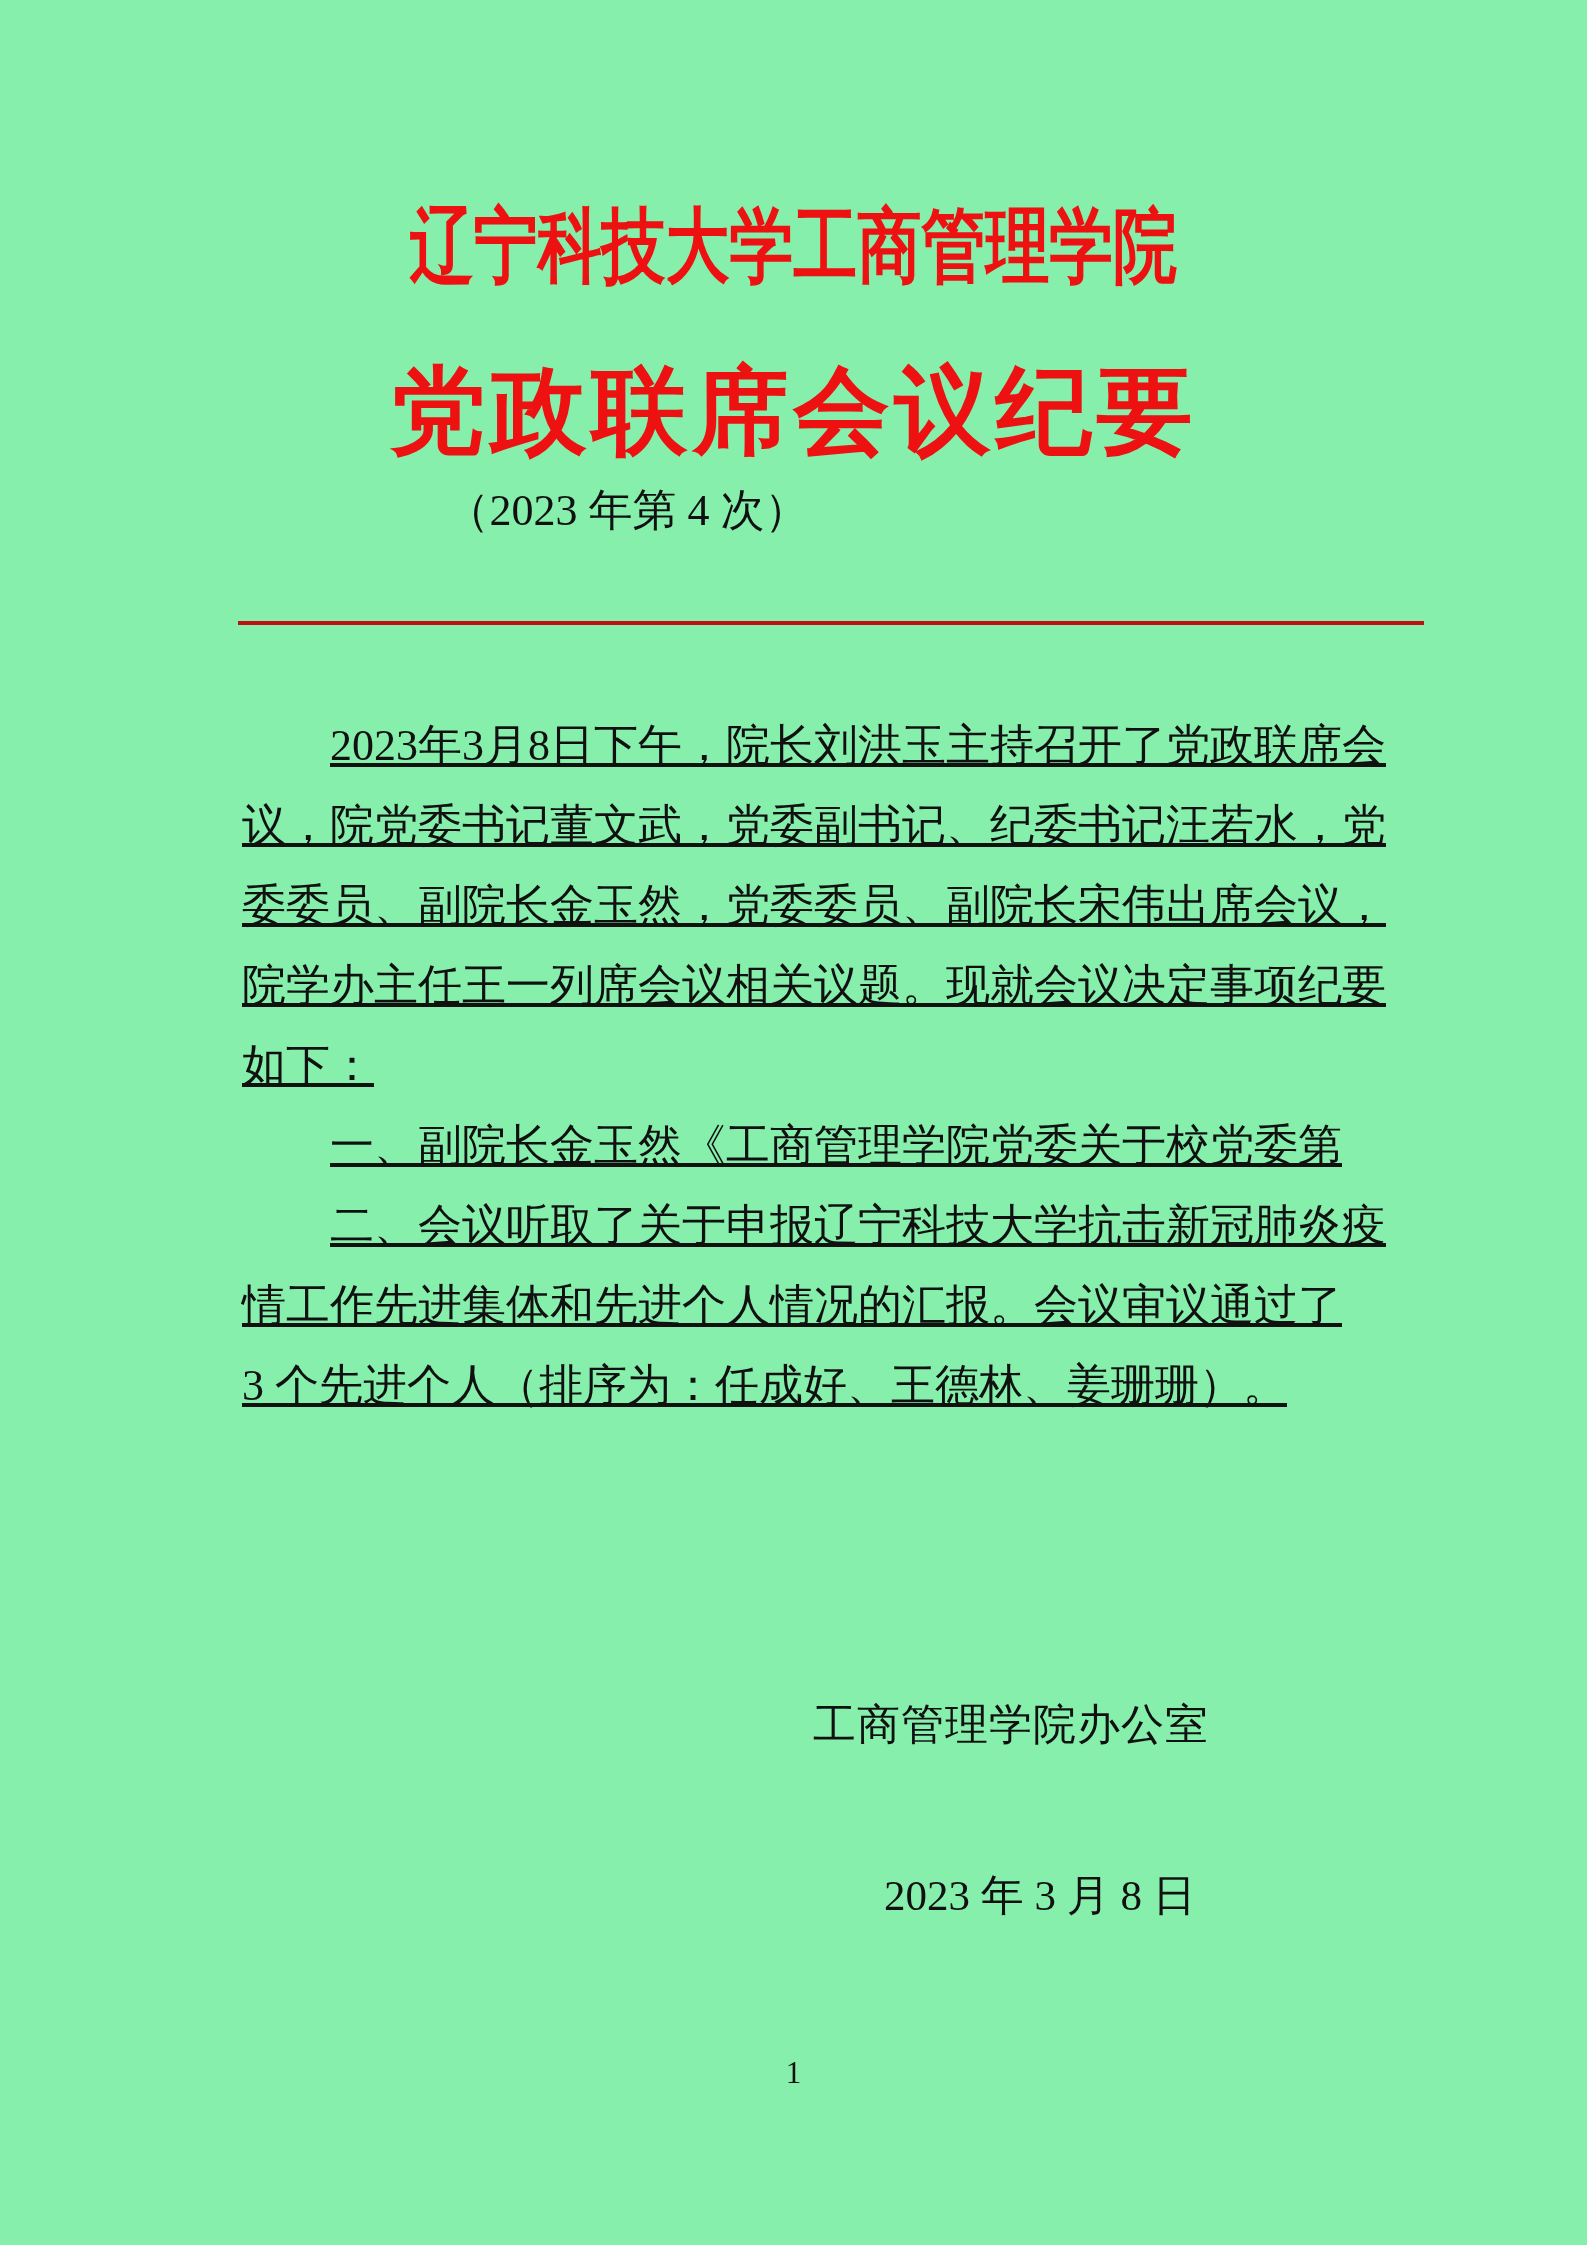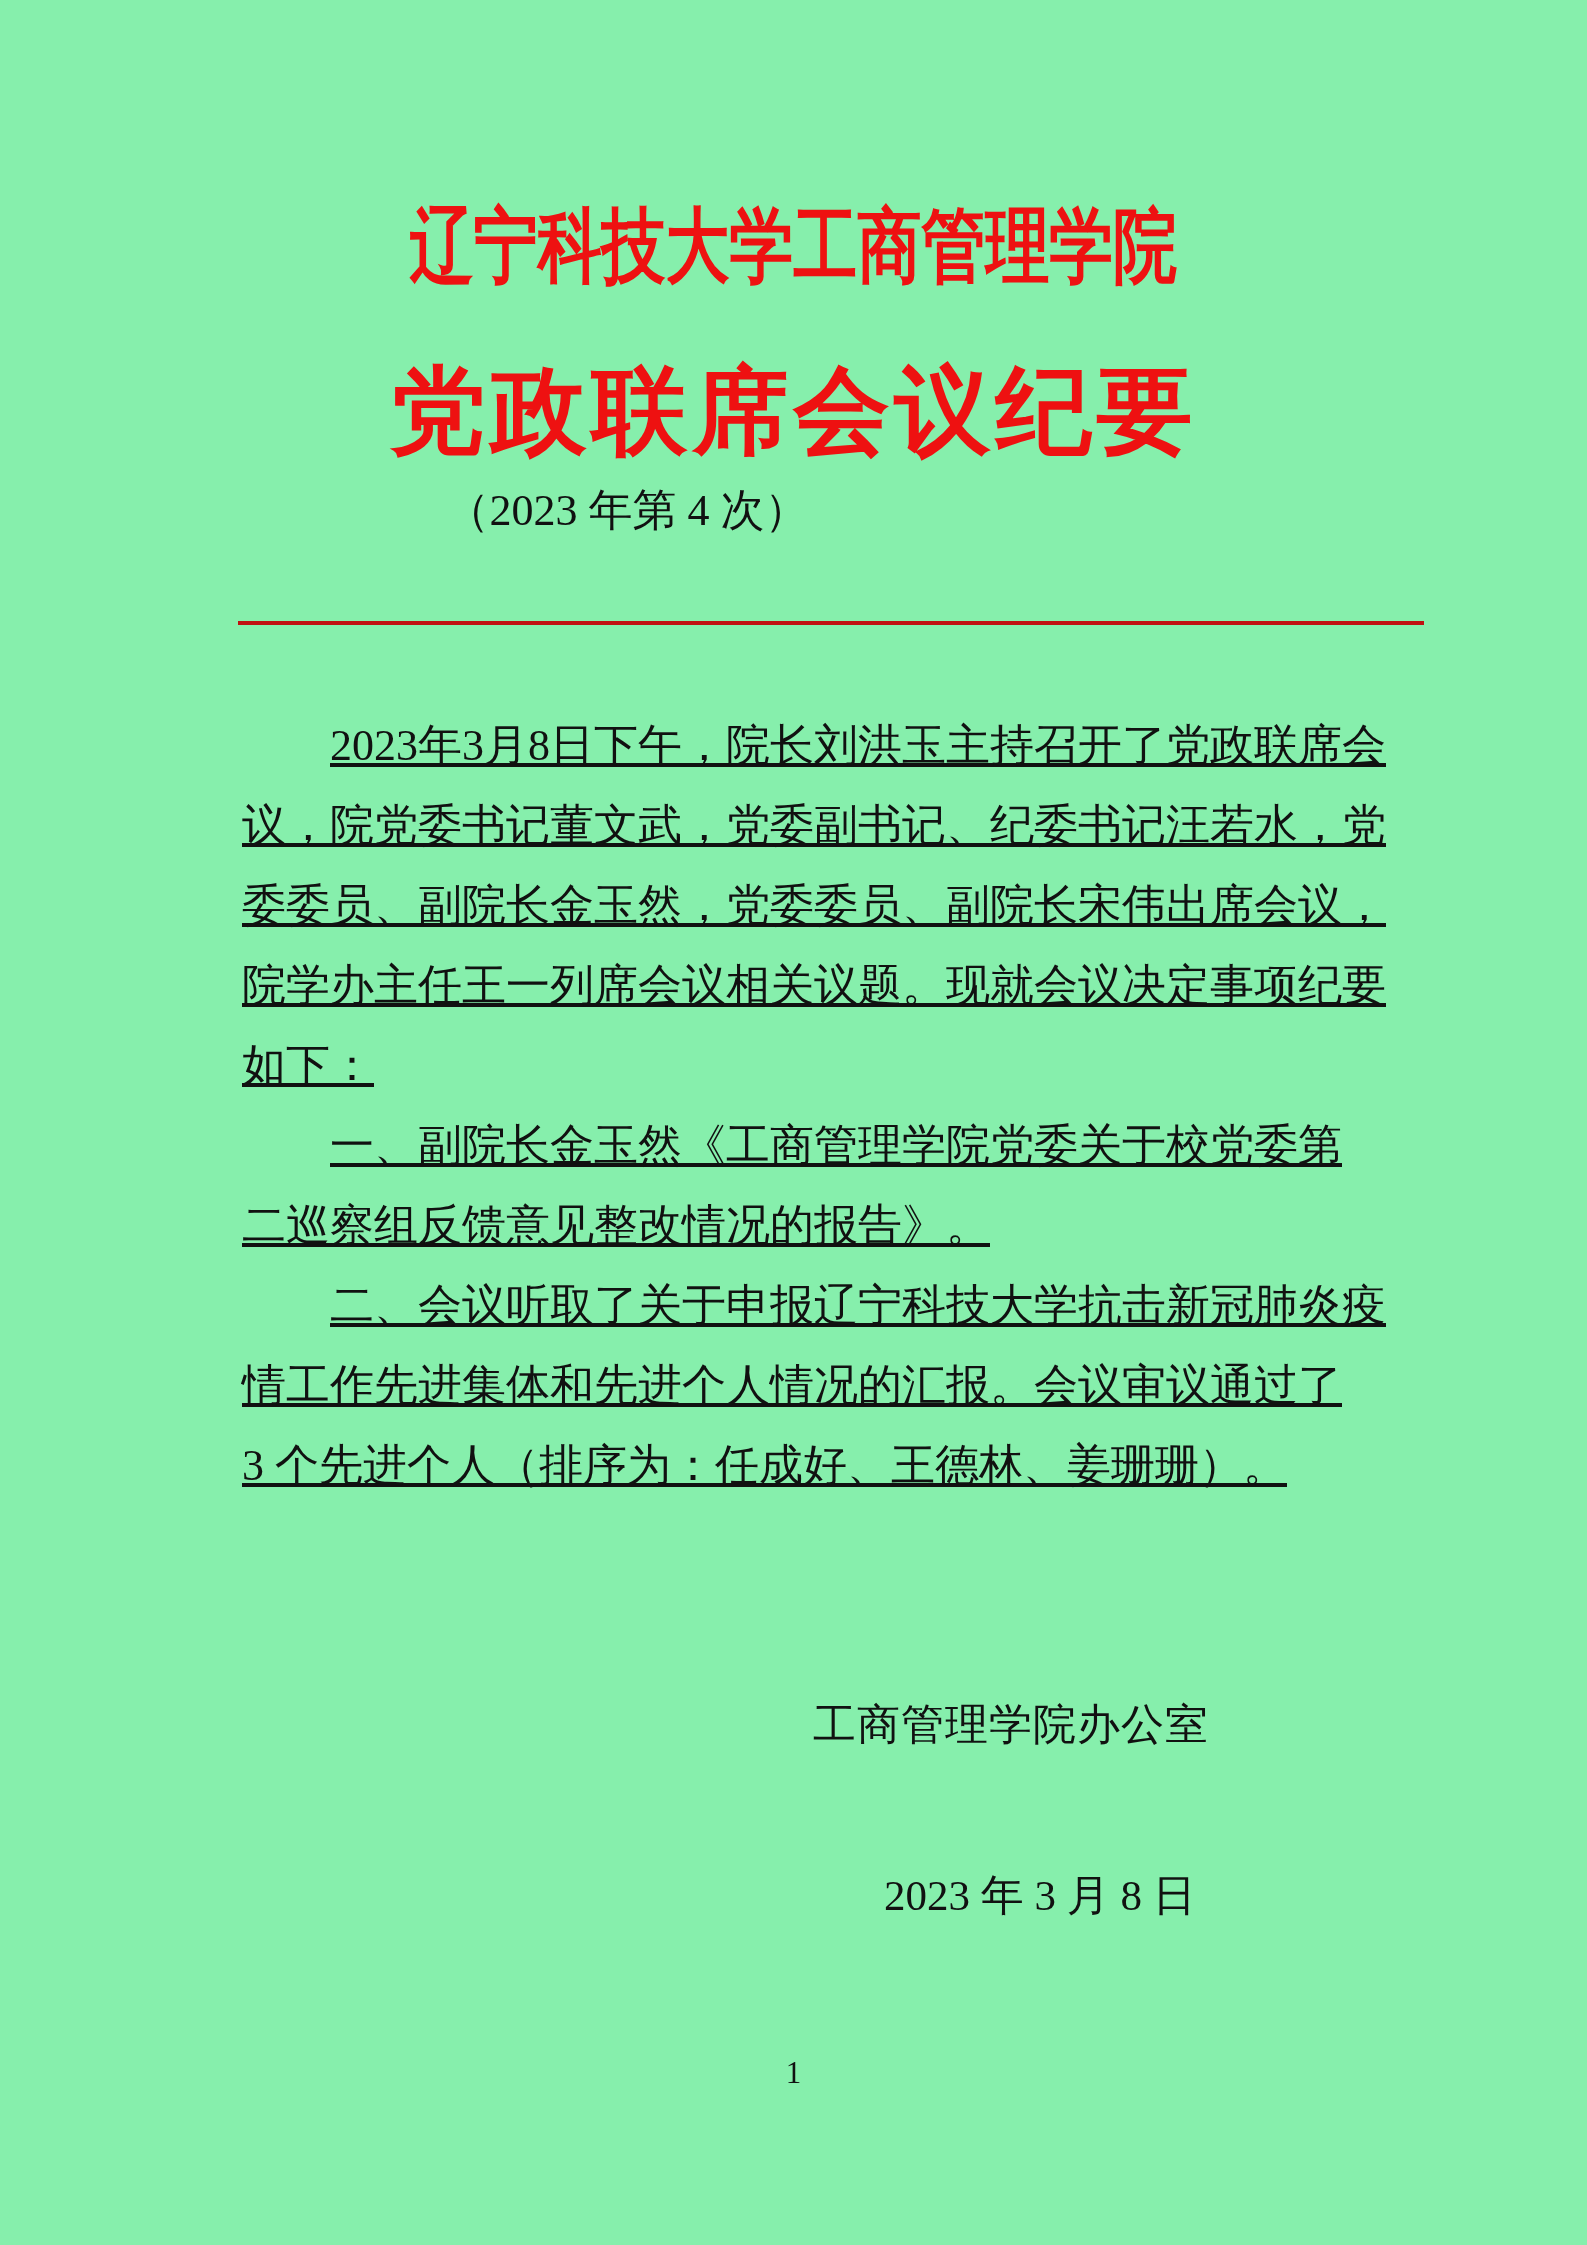--- a/index.html
+++ b/index.html
@@ -102,21 +102,20 @@
 
   <div class="rule"></div>
 
   <div class="body-block">
     <div class="body-line indent">2023年3月8日下午，院长刘洪玉主持召开了党政联席会</div>
     <div class="body-line">议，院党委书记董文武，党委副书记、纪委书记汪若水，党</div>
     <div class="body-line">委委员、副院长金玉然，党委委员、副院长宋伟出席会议，</div>
     <div class="body-line">院学办主任王一列席会议相关议题。现就会议决定事项纪要</div>
     <div class="body-line">如下：</div>
     <div class="body-line indent">一、副院长金玉然《工商管理学院党委关于校党委第</div>
-    <div class="body-line">二巡察组反馈意见整改情况的报告》。</div>
     <div class="body-line indent">二、会议听取了关于申报辽宁科技大学抗击新冠肺炎疫</div>
     <div class="body-line">情工作先进集体和先进个人情况的汇报。会议审议通过了</div>
     <div class="body-line">3 个先进个人（排序为：任成好、王德林、姜珊珊）。</div>
   </div>
 
   <div class="sig-org">工商管理学院办公室</div>
 
   <div class="sig-date">2023 年 3 月 8 日</div>
 
   <div class="page-num">1</div>

